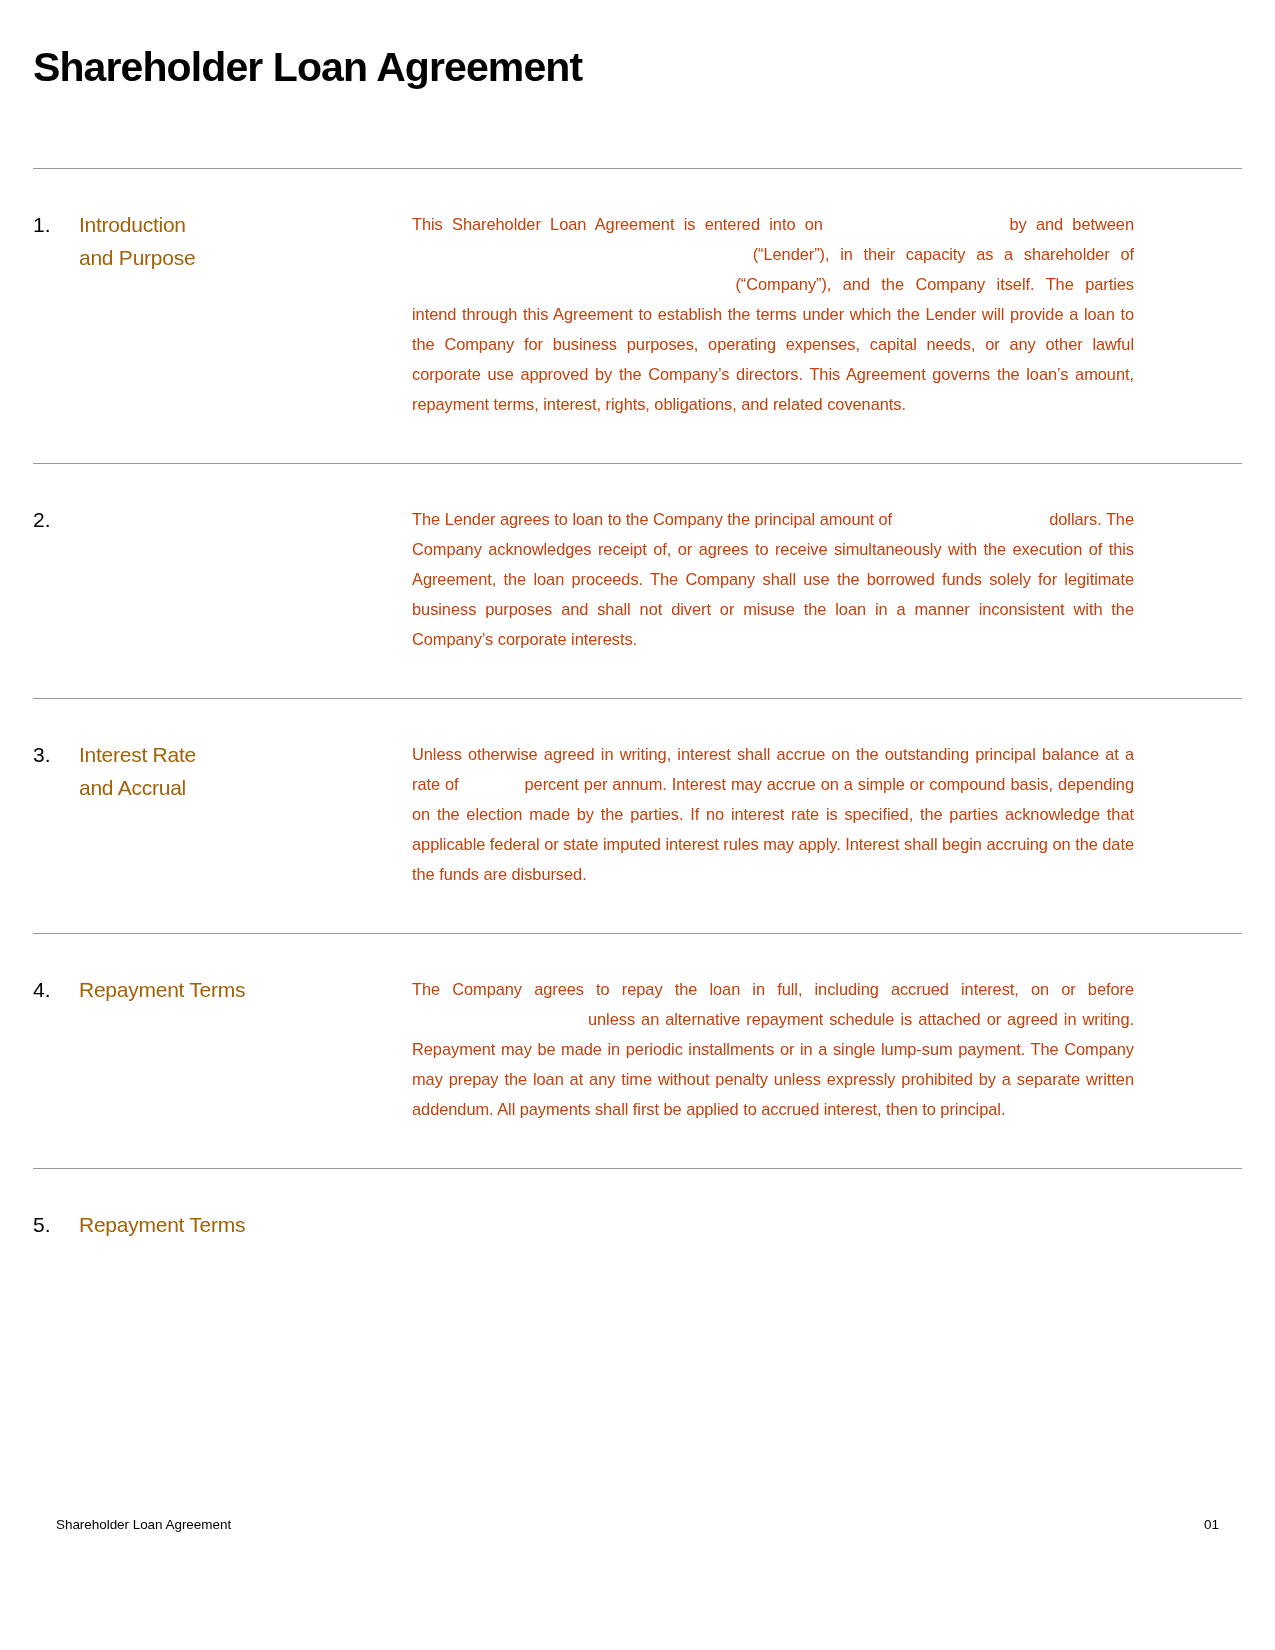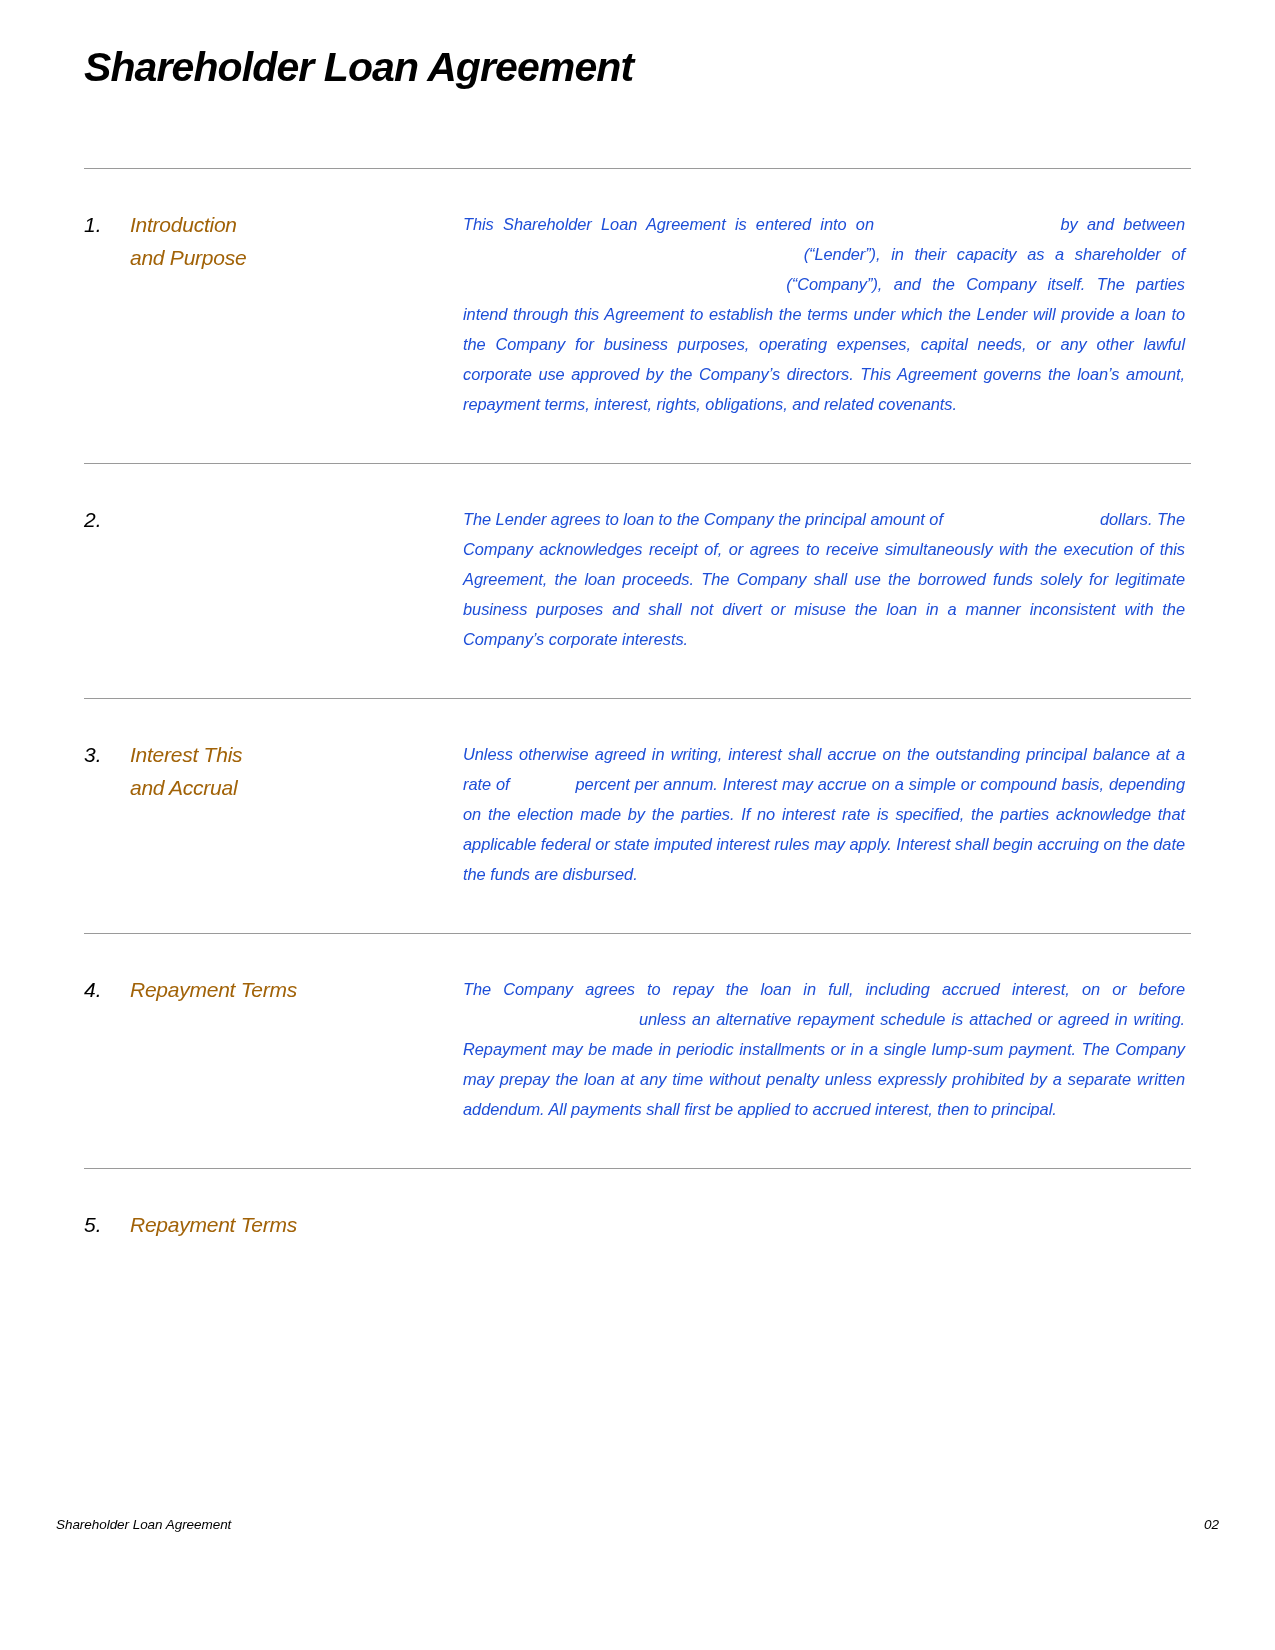--- a/index.html
+++ b/index.html
@@ -14,24 +14,23 @@
     font-family: "Liberation Sans", sans-serif;
     color: #000000;
     -webkit-font-smoothing: antialiased;
   }
 
   .page {
     position: relative;
     width: 1275px;
     height: 1580px;
     box-sizing: border-box;
-    padding: 0 84px;
+    padding: 0 33px;
     background: #ffffff;
     overflow: hidden;
-    font-style: italic;
   }
 
   
   .doc-title {
     margin: 0;
     padding-top: 44px;
     font-size: 41px;
     font-weight: 700;
     letter-spacing: -0.9px;
     line-height: 1.15;
@@ -74,21 +73,21 @@
     letter-spacing: -0.25px;
     color: #a16207;
     white-space: pre-line;
   }
 
   .section-body {
     flex: 1 1 auto;
     font-size: 16.4px;
     line-height: 1.83;
     letter-spacing: -0.05px;
-    color: #1d4ed8;
+    color: #c2410c;
     max-width: 722px;
   }
 
   .section-body p {
     margin: 0;
     text-align: justify;
     text-justify: inter-word;
   }
 
   
@@ -153,21 +152,21 @@
         <div class="section-head">
           <div class="section-number">2.</div>
         </div>
         <div class="section-body">
           <p><span>The Lender agrees to loan to the Company the principal amount of </span><span class="blank blank-amount"></span><span> dollars. The Company acknowledges receipt of, or agrees to receive simultaneously with the execution of this Agreement, the loan proceeds. The Company shall use the borrowed funds solely for legitimate business purposes and shall not divert or misuse the loan in a manner inconsistent with the Company’s corporate interests.</span></p>
         </div>
       </div>
       <div class="section">
         <div class="section-head">
           <div class="section-number">3.</div>
-          <div class="section-title">Interest This
+          <div class="section-title">Interest Rate
 and Accrual</div>
         </div>
         <div class="section-body">
           <p><span>Unless otherwise agreed in writing, interest shall accrue on the outstanding principal balance at a rate of </span><span class="blank blank-rate"></span><span> percent per annum. Interest may accrue on a simple or compound basis, depending on the election made by the parties. If no interest rate is specified, the parties acknowledge that applicable federal or state imputed interest rules may apply. Interest shall begin accruing on the date the funds are disbursed.</span></p>
         </div>
       </div>
       <div class="section">
         <div class="section-head">
           <div class="section-number">4.</div>
           <div class="section-title">Repayment Terms</div>
@@ -179,16 +178,16 @@
       <div class="section is-last">
         <div class="section-head">
           <div class="section-number">5.</div>
           <div class="section-title">Repayment Terms</div>
         </div>
       </div>
     </div>
 
   <div class="footer">
     <span class="footer-label">Shareholder Loan Agreement</span>
-    <span class="footer-page">02</span>
+    <span class="footer-page">01</span>
   </div>
 
 </div>
 
 </body></html>

